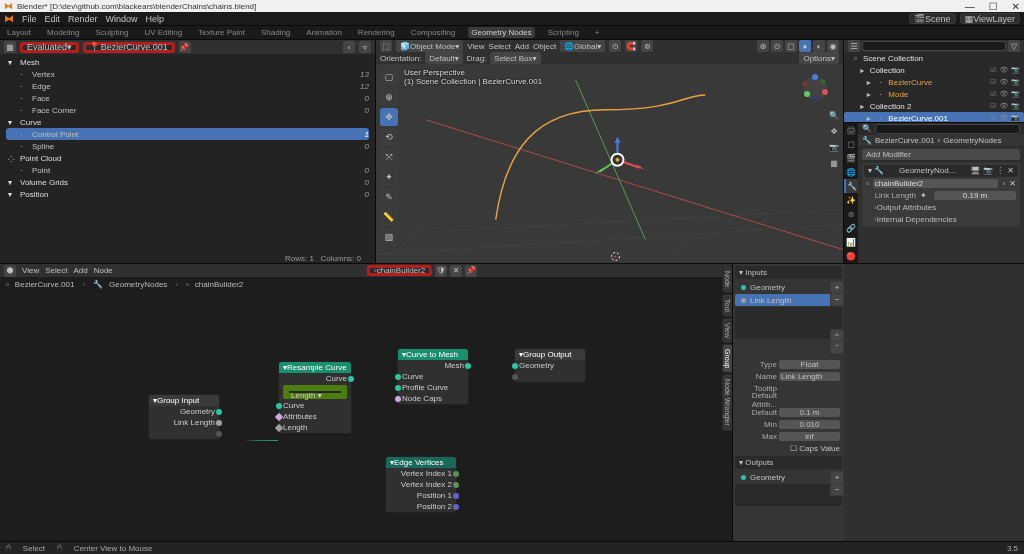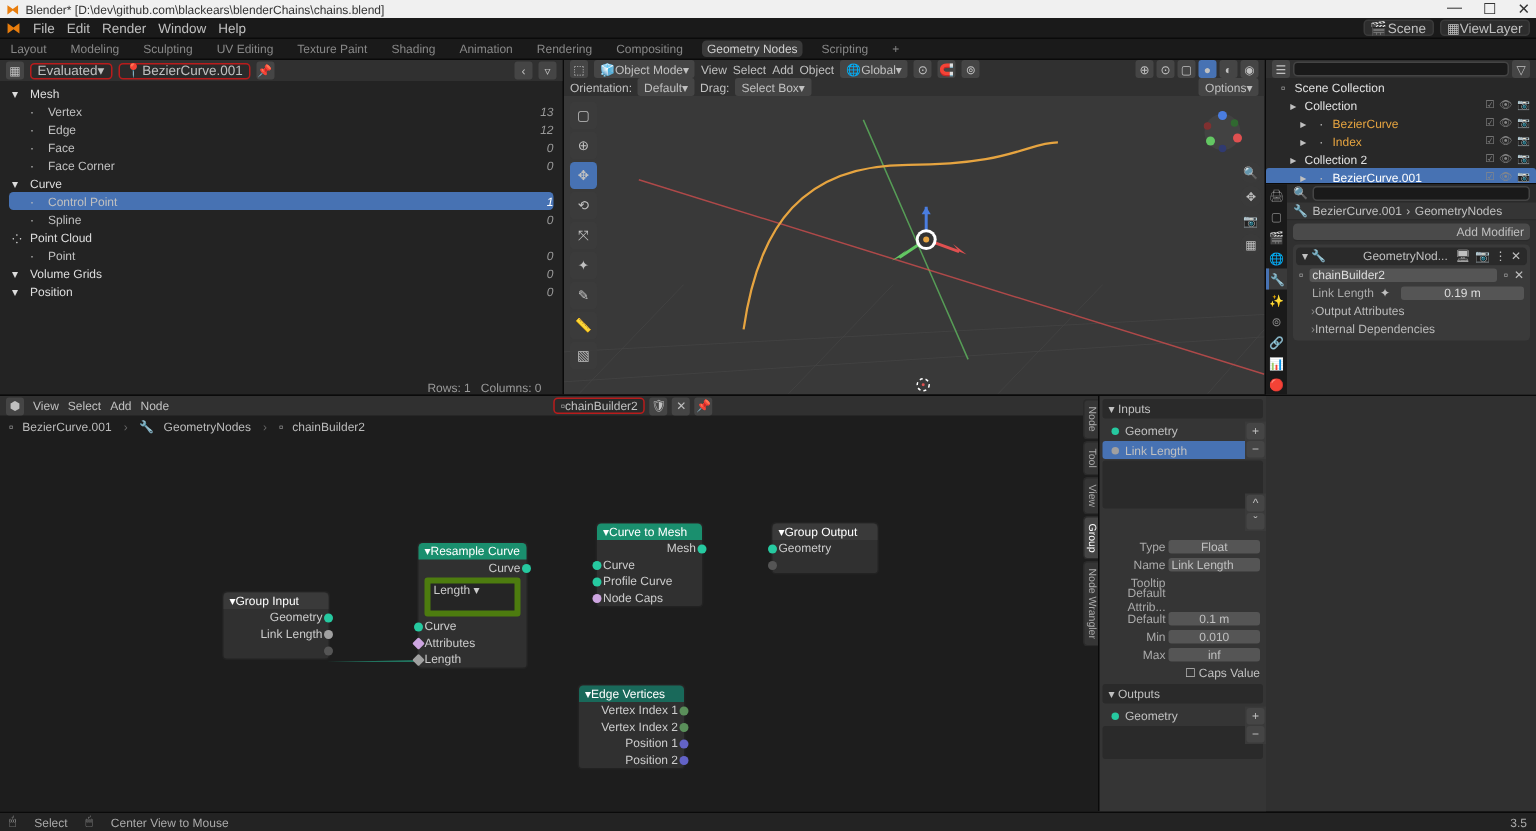--- a/index.html
+++ b/index.html
@@ -22,21 +22,21 @@
 .tabs { height: 14px; background: #1a1a1a; display: flex; align-items: center; padding: 0 4px; gap: 10px; font-size: 8px; border-bottom: 1px solid #0a0a0a; }
 .tabs div { padding: 1px 3px; border-radius: 3px; color: #888; }
 .tabs .active { background: #3a3a3a; color: #d0d0d0; }
 
 
 .main { display: grid; grid-template-columns: 376px 468px 180px; grid-template-rows: 223px 1fr 13px; height: calc(554px - 40px); }
 
 
 .spread { background: #232323; border-right: 1px solid #0a0a0a; display: flex; flex-direction: column; position: relative; }
 .spread-hdr { height: 14px; background: #303030; display: flex; align-items: center; padding: 0 4px; gap: 4px; }
-.pill { background: #2a2a2a; border: 1px solid #b91c1c; border-radius: 3px; padding: 0 4px; height: 11px; display: flex; align-items: center; }
+.pill { background: #2a2a2a; border: 3px solid #b91c1c; border-radius: 3px; padding: 0 4px; height: 11px; display: flex; align-items: center; }
 .spread-hdr .filter { margin-left: auto; }
 .spread-body { padding: 2px 6px; font-size: 8px; }
 .srow { display: flex; align-items: center; height: 12px; gap: 4px; padding-left: 2px; }
 .srow.sel { background: #4772b3; border-radius: 3px; }
 .srow.head { color: #ddd; }
 .srow .ico { width: 8px; display: inline-block; }
 .srow .val { margin-left: auto; color: #999; font-style: italic; }
 .srow.sel .val { color: #fff; }
 .spread-footer { position: absolute; bottom: 0; right: 14px; font-size: 8px; color: #999; }
 
@@ -94,21 +94,21 @@
 .node .ntitle { background: #1a8f6e; color: #fff; padding: 1px 4px; border-radius: 3px 3px 0 0; display: flex; align-items: center; height: 11px; }
 .node.grey .ntitle { background: #3a3a3a; }
 .node.tealdark .ntitle { background: #19695a; }
 .node .sock { height: 11px; display: flex; align-items: center; padding: 0 4px; position: relative; }
 .node .sock.out { justify-content: flex-end; }
 .node .dot { width: 6px; height: 6px; border-radius: 50%; position: absolute; top: 3px; }
 .node .dot.l { left: -3px; } .node .dot.r { right: -3px; }
 .g-geo { background: #26c9a0; }
 .g-val { background: #a0a0a0; } .g-bool { background: #cda5e0; }
 .g-vec { background: #6363c7; } .g-int { background: #5a8f5a; }
-.node select, .node .drop { width: calc(100% - 8px); margin: 1px 4px; background: #252525; border: 4px solid #4d7c0f; border-radius: 2px; color: #ccc; font-size: 8px; height: 26px; padding: 0 2px; }
+.node select, .node .drop { width: calc(100% - 8px); margin: 1px 4px; background: #252525; border: 6px solid #4d7c0f; border-radius: 2px; color: #ccc; font-size: 8px; height: 14px; padding: 0 2px; }
 
 .wire { stroke-width: 1.5; fill: none; }
 
 
 .ne-side { position: absolute; right: 0; top: 0; width: 112px; bottom: 0; background: #353535; border-left: 1px solid #0a0a0a; font-size: 8px; }
 .ne-side .section-h { background: #2a2a2a; padding: 2px 4px; border-radius: 2px; margin: 2px; }
 .ne-side .gitem { display: flex; align-items: center; height: 12px; padding: 0 6px; gap: 4px; margin: 1px 2px; border-radius: 2px; }
 .ne-side .gitem.dark { background: #2a2a2a; }
 .ne-side .gitem.sel { background: #4772b3; }
 .ne-side .dot2 { width: 5px; height: 5px; border-radius: 50%; }
@@ -317,20 +317,24 @@
       <div class="t">▢</div>
       <div class="t">⊕</div>
       <div class="t active">✥</div>
       <div class="t">⟲</div>
       <div class="t">⤧</div>
       <div class="t">✦</div>
       <div class="t">✎</div>
       <div class="t">📏</div>
       <div class="t">▧</div>
     </div>
+    <div class="view-info">
+      <div>User Perspective</div>
+        <div>(1) Scene Collection | BezierCurve.001</div>
+    </div>
     <svg class="nav-gizmo" viewBox="0 0 32 32">
       <circle cx="16" cy="16" r="12" fill="rgba(80,80,80,0.4)"></circle>
       <circle cx="26" cy="20" r="3" fill="#e05050"></circle>
         <circle cx="8" cy="22" r="3" fill="#63c763"></circle>
         <circle cx="16" cy="5" r="3" fill="#4a7de0"></circle>
       <circle cx="6" cy="12" r="2.5" fill="#803030"></circle>
         <circle cx="24" cy="10" r="2.5" fill="#306830"></circle>
         <circle cx="16" cy="27" r="2.5" fill="#303a70"></circle>
     </svg>
     <div class="nav-btns">
@@ -372,21 +376,21 @@
             <span class="restrict">
               <span>☑</span>
               <span>👁</span>
               <span>📷</span>
             </span>
           </div>
           <div class="orow">
             <span class="ind">&nbsp;&nbsp;&nbsp;&nbsp;&nbsp;&nbsp;</span>
             <span class="oico">▸</span>
             <span class="oico">·</span>
-            <span style="color:#e6a440">Index</span>
+            <span style="color:#e6a440">Mode</span>
             <span class="restrict">
               <span>☑</span>
               <span>👁</span>
               <span>📷</span>
             </span>
           </div>
           <div class="orow">
             <span class="ind">&nbsp;&nbsp;&nbsp;</span>
             <span class="oico">▸</span>
             <span style="color:#e0e0e0">Collection 2</span>
@@ -425,27 +429,27 @@
       <div class="prop-body">
         <div class="prop-row dark">
           <span>🔍</span>
           <input style="flex: 1 1 0%; background: rgb(26, 26, 26); border: 1px solid rgb(68, 68, 68); border-radius: 3px; height: 10px; color: rgb(192, 192, 192); font-size: 8px;">
         </div>
         <div class="prop-row">
           <span>🔧</span>
           <span>BezierCurve.001</span> ›
           <span>GeometryNodes</span>
         </div>
-        <div class="prop-row" style="justify-content:flex-end;background:#4a4a4a;border-radius:3px;margin:2px 4px">
+        <div class="prop-row" style="justify-content:flex-start;background:#4a4a4a;border-radius:3px;margin:2px 4px">
           <span>Add Modifier</span>
         </div>
         <div class="prop-panel">
           <div class="prop-row dark" style="border-radius:3px">
             <span>▾ 🔧</span>
-            <span class="nval" style="flex:1;text-align:right;padding:0 2px">GeometryNod...</span>
+            <span class="nval" style="flex:1;text-align:center;padding:0 2px">GeometryNod...</span>
             <span>🖥</span>
             <span>📷</span>
             <span>⋮</span>
             <span>✕</span>
           </div>
           <div class="prop-field">
             <span>▫</span>
             <span class="nval" style="text-align:left;padding:0 2px">chainBuilder2</span>
             <span>▫</span>
             <span>✕</span>

